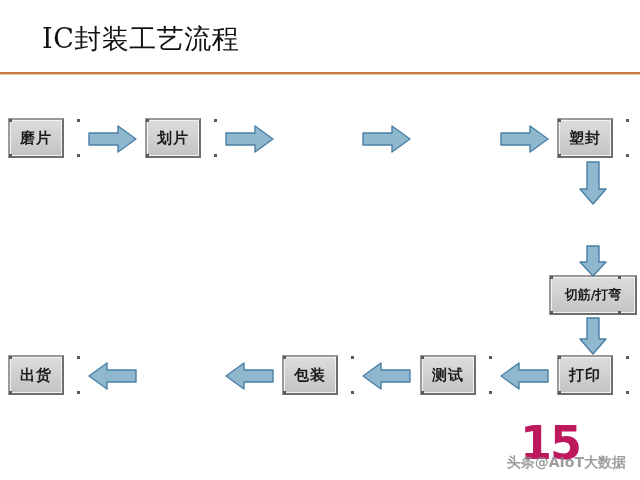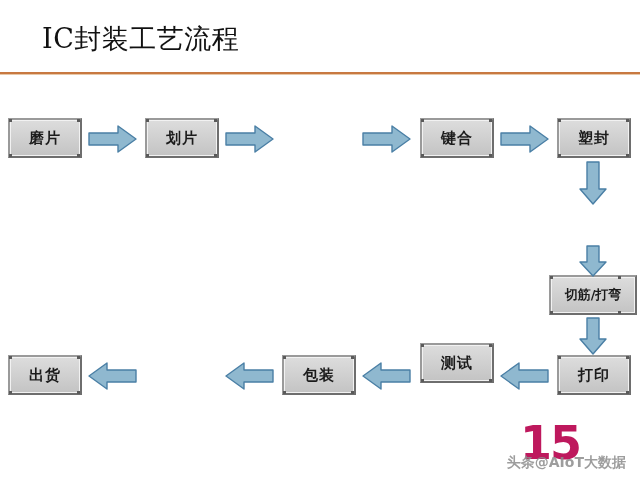--- a/index.html
+++ b/index.html
@@ -44,21 +44,21 @@
     top: 72px;
     width: 640px;
     height: 2px;
     background: #c87941;
     box-shadow: 0 1px 0 0 #e8c8a8;
   }
 
   
   .node {
     position: absolute;
-    width: 74px;
+    width: 56px;
     height: 40px;
     box-sizing: border-box;
     background: #d2d2d2;
     border-top: 2px solid #9a9a9a;
     border-left: 2px solid #9a9a9a;
     border-right: 2px solid #6e6e6e;
     border-bottom: 2px solid #6e6e6e;
     display: flex;
     align-items: center;
     justify-content: center;
@@ -140,25 +140,20 @@
   <div class="node" style="left:8px;  top:118px;">
     <div class="inner">
       <span class="label">磨片</span>
     </div>
   </div>
   <div class="node" style="left:145px; top:118px;">
     <div class="inner">
       <span class="label">划片</span>
     </div>
   </div>
-  <div class="node" style="left:420px; top:118px;">
-    <div class="inner">
-      <span class="label">键合</span>
-    </div>
-  </div>
   <div class="node" style="left:557px; top:118px;">
     <div class="inner">
       <span class="label">塑封</span>
     </div>
   </div>
 
   <div class="arrow" style="left:88px; top:124px;">
     <svg width="50" height="30" viewBox="0 0 50 30">
         <polygon points="1,9 30,9 30,2 48,15 30,28 30,21 1,21" fill="#8fb8cf" stroke="#4a7fa5" stroke-width="1.4" stroke-linejoin="round"></polygon>
       </svg>
@@ -199,21 +194,21 @@
     <svg width="30" height="32" viewBox="0 0 30 32">
         <polygon points="9,1 21,1 21,17 28,17 15,31 2,17 9,17" fill="#8fb8cf" stroke="#4a7fa5" stroke-width="1.4" stroke-linejoin="round"></polygon>
       </svg>
   </div>
   <div class="arrow" style="left:578px; top:317px;">
     <svg width="30" height="38" viewBox="0 0 30 38">
         <polygon points="9,1 21,1 21,22 28,22 15,37 2,22 9,22" fill="#8fb8cf" stroke="#4a7fa5" stroke-width="1.4" stroke-linejoin="round"></polygon>
       </svg>
   </div>
 
-  <div class="node" style="left:420px; top:343px;">
+  <div class="node" style="left:420px; top:355px;">
     <div class="inner">
       <span class="label">测试</span>
     </div>
   </div>
   <div class="node" style="left:282px; top:355px;">
     <div class="inner">
       <span class="label">包装</span>
     </div>
   </div>
   <div class="node" style="left:8px; top:355px;">

